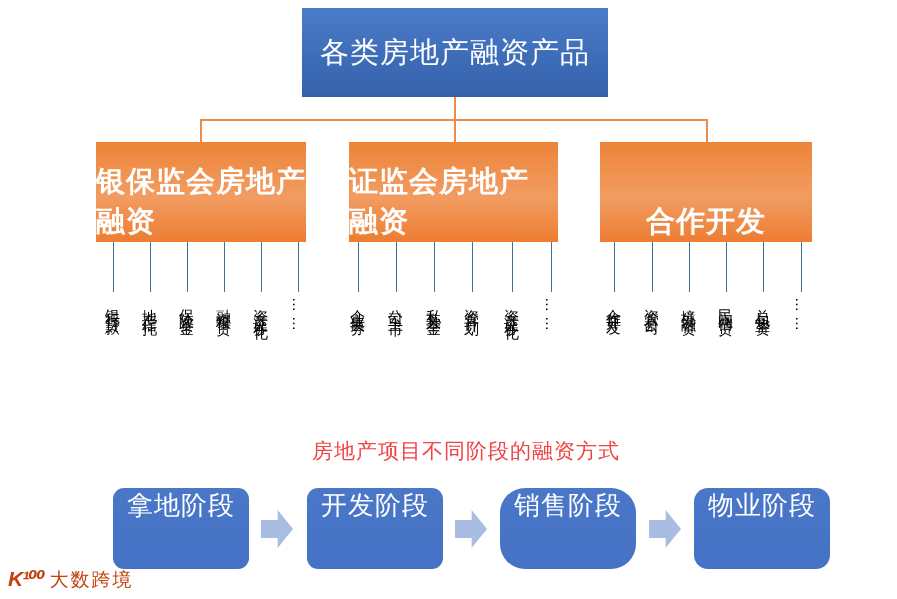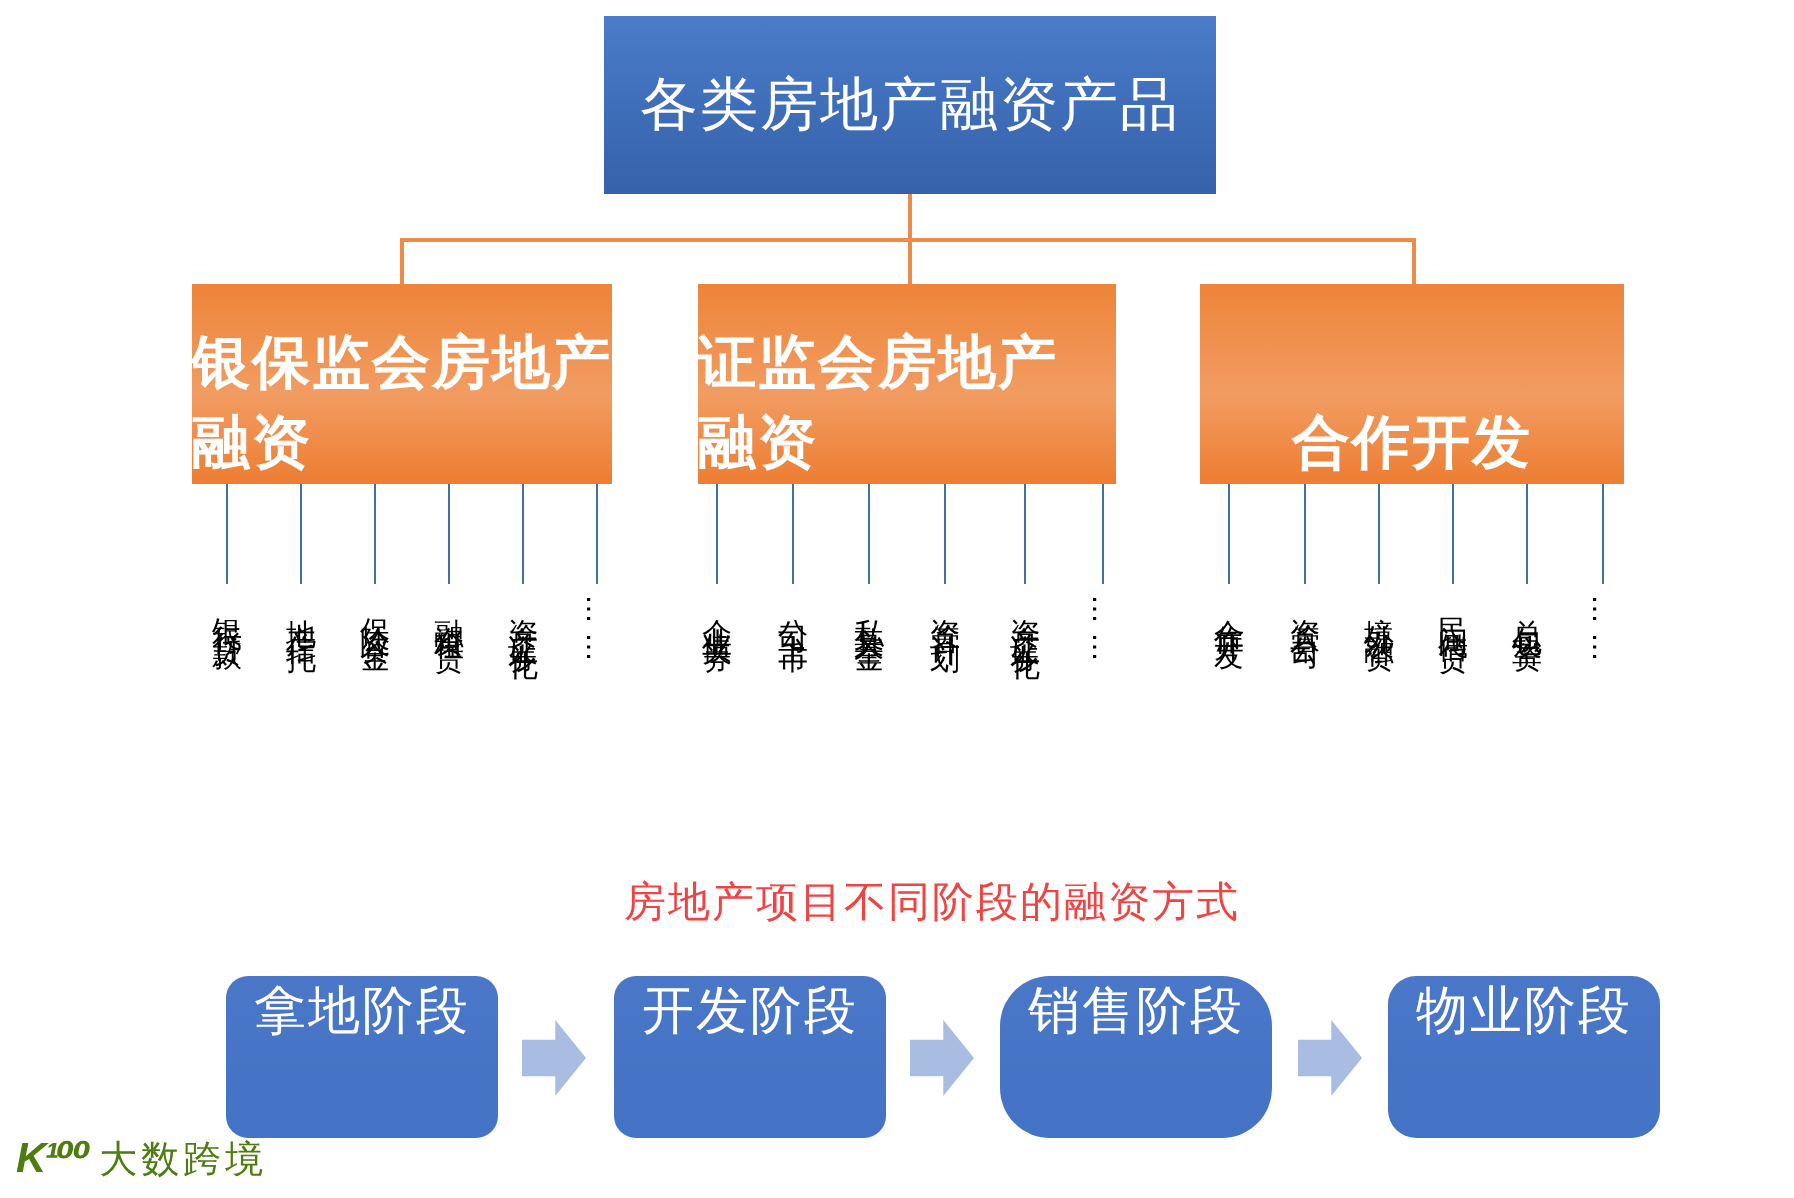--- a/index.html
+++ b/index.html
@@ -52,21 +52,21 @@
   }
   .stage-1{left:113px;} .stage-2{left:307px;} .stage-3{left:500px;border-radius:25px;} .stage-4{left:694px;border-radius:14px;}
   .stage-arrow{
     position:absolute;top:510px;width:32px;height:38px;background:#a9bce2;
     clip-path:polygon(0 26%,52% 26%,52% 0,100% 50%,52% 100%,52% 74%,0 74%);
   }
   .arrow-1{left:261px;} .arrow-2{left:455px;} .arrow-3{left:649px;}
   
   .watermark{
     position:absolute;left:8px;top:567px;display:flex;align-items:baseline;gap:5px;
-    color:#4d7c0f;user-select:none;
+    color:#c2410c;user-select:none;
   }
   .wm-logo{font-size:21px;font-weight:bold;font-style:italic;letter-spacing:-1px;}
   .wm-text{font-size:19px;font-weight:normal;letter-spacing:2px;}
 </style>
 </head>
 <body>
 
 <div class="canvas">
 
   <div class="root-box">

